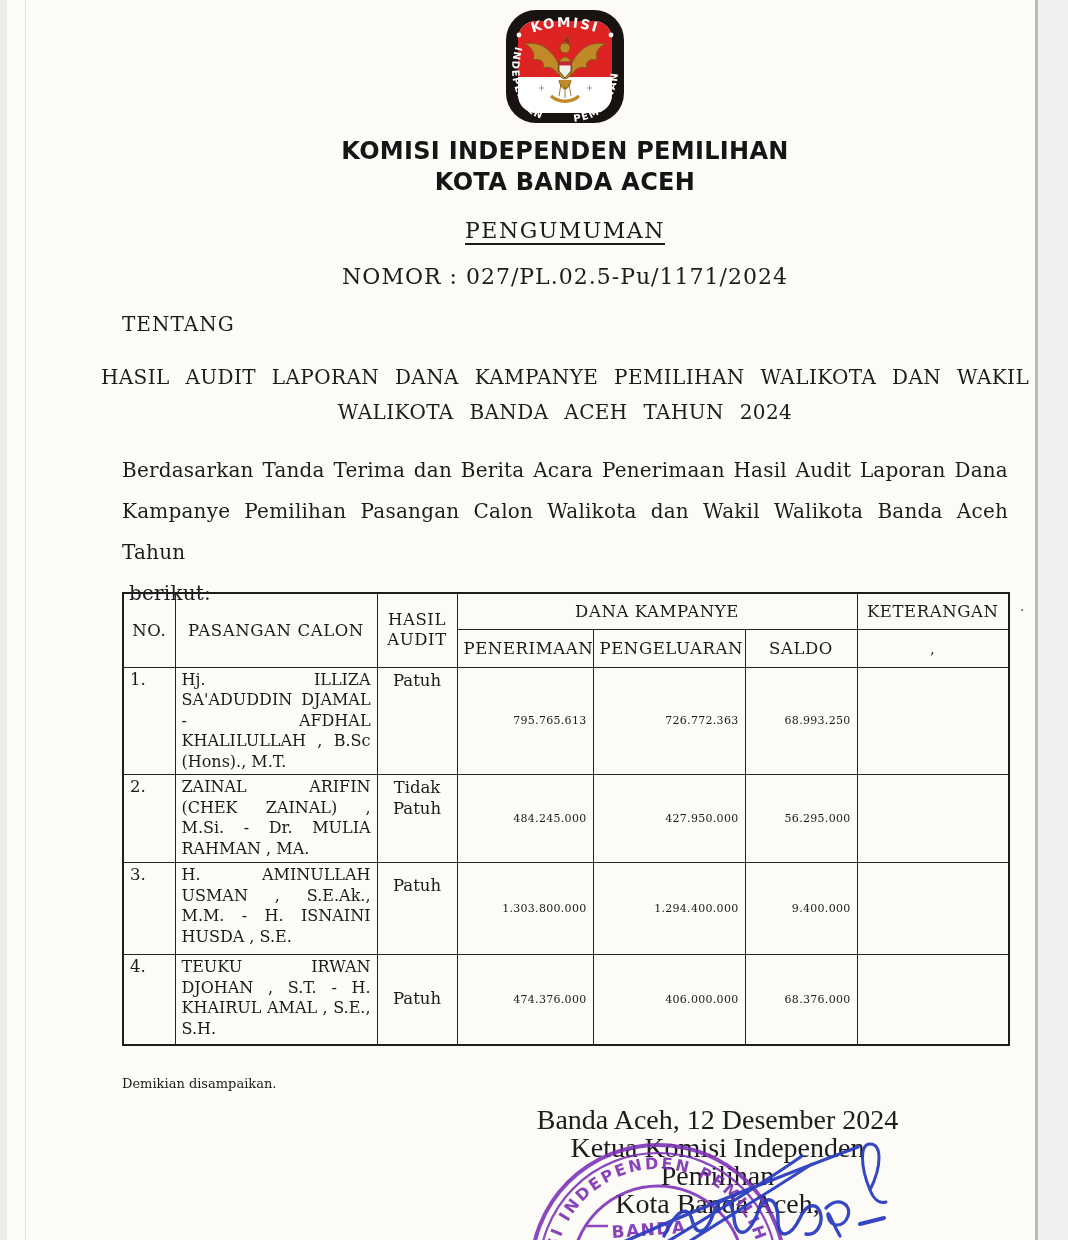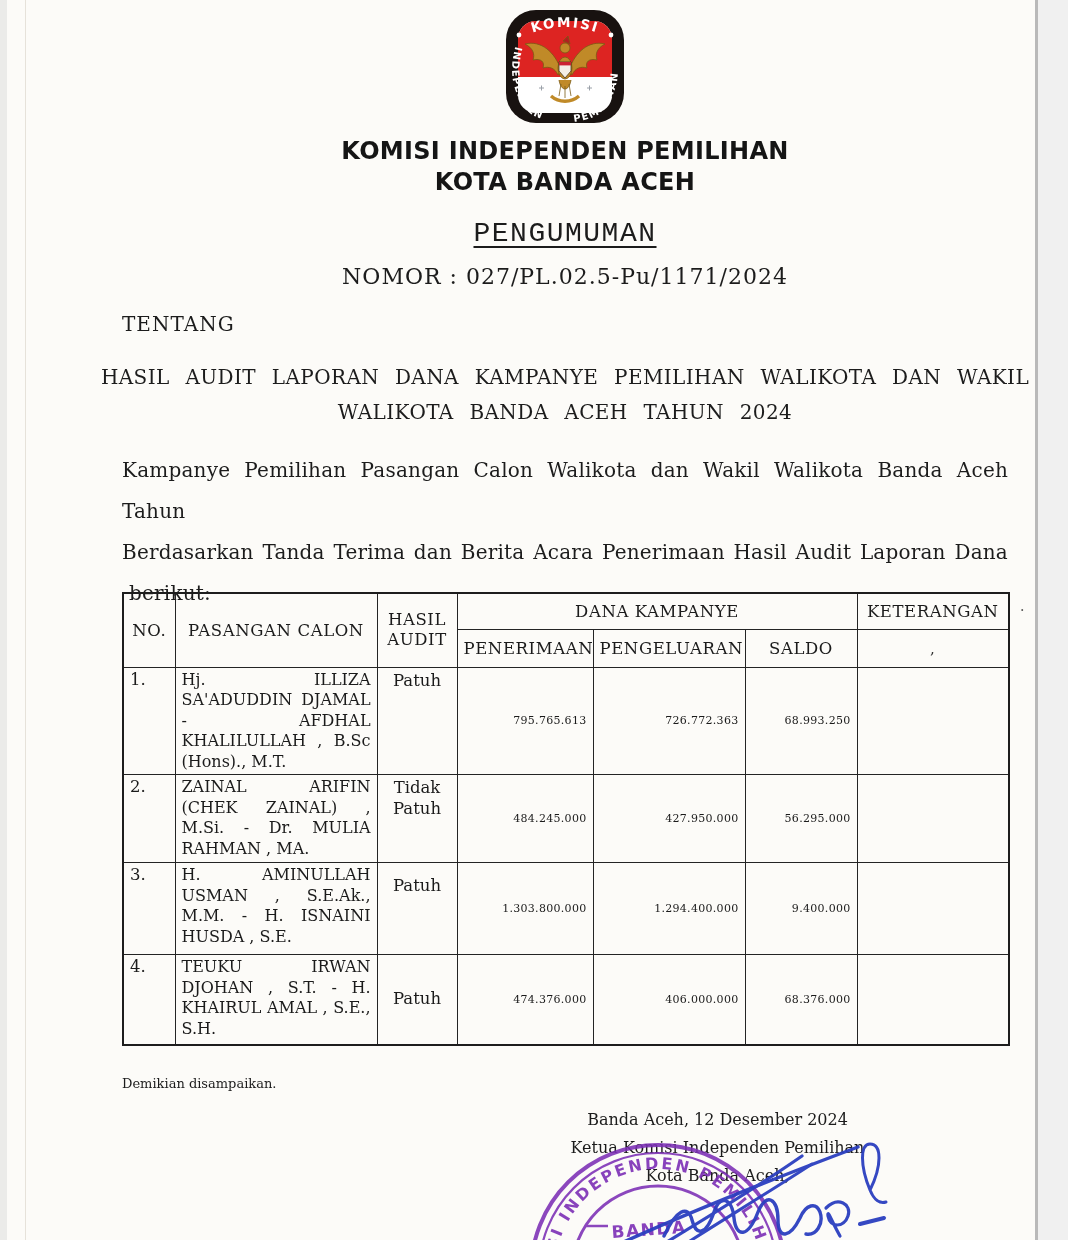--- a/index.html
+++ b/index.html
@@ -16,22 +16,22 @@
 
   .logo{position:absolute;left:503px;top:8px;width:124px;height:118px;}
 
   .org-name{
     position:absolute;left:122px;top:136px;width:886px;text-align:center;
     font-family:"DejaVu Sans", sans-serif;font-weight:bold;font-size:24px;line-height:31px;
     letter-spacing:.3px;color:#151515;
   }
   .doc-type{
     position:absolute;left:122px;top:218px;width:886px;text-align:center;
-    font-size:28px;letter-spacing:1.5px;
-    text-decoration:underline;text-underline-offset:5px;text-decoration-thickness:2px;font-family:Liberation Mono, monospace;
+    font-size:22px;letter-spacing:1.5px;
+    text-decoration:underline;text-underline-offset:5px;text-decoration-thickness:2px;
   }
   .doc-number{
     position:absolute;left:122px;top:264px;width:886px;text-align:center;
     font-size:22px;letter-spacing:1px;
   }
   .about{
     position:absolute;left:122px;top:312px;width:886px;
     font-size:20px;letter-spacing:1px;
   }
   .doc-title{
@@ -63,21 +63,21 @@
   td.hasil.pad{padding-top:12px;}
   td.num{vertical-align:middle;text-align:right;font-size:11px;letter-spacing:.3px;}
   td.ket{vertical-align:middle;text-align:center;}
   .ket-mark{font-size:15px;color:#333;}
   .margin-mark{position:absolute;left:1020px;top:598px;font-size:14px;color:#555;}
 
   .closing{position:absolute;left:122px;top:1076px;font-size:13px;}
 
   .sign-block{
     position:absolute;left:520px;top:1106px;width:395px;text-align:center;
-    font-size:16px;line-height:28px;z-index:1;
+    font-size:28px;line-height:28px;z-index:1;font-family:Liberation Serif, serif;
   }
   .stamp{position:absolute;left:508px;top:1122px;width:300px;height:130px;z-index:2;overflow:visible;}
   .signature{position:absolute;left:540px;top:1118px;width:360px;height:135px;z-index:3;overflow:visible;}
 </style>
 </head>
 <body>
 
 <div class="page">
 
   <div class="edge-left"></div>
@@ -135,22 +135,22 @@
   <div class="doc-type">PENGUMUMAN</div>
   <div class="doc-number">NOMOR :  027/PL.02.5-Pu/1171/2024</div>
   <div class="about">TENTANG</div>
 
   <div class="doc-title">
     <div>HASIL AUDIT LAPORAN DANA KAMPANYE PEMILIHAN WALIKOTA DAN WAKIL</div>
     <div>WALIKOTA BANDA ACEH TAHUN 2024</div>
   </div>
 
   <div class="body-par">
+    <div class="jline">Berdasarkan Tanda Terima dan Berita Acara Penerimaan Hasil Audit Laporan Dana</div>
     <div class="jline">Kampanye Pemilihan Pasangan Calon Walikota dan Wakil Walikota Banda Aceh Tahun</div>
-    <div class="jline">Berdasarkan Tanda Terima dan Berita Acara Penerimaan Hasil Audit Laporan Dana</div>
     <div class="lline">berikut:</div>
   </div>
 
   <table class="audit">
     <colgroup>
       <col style="width:52px">
         <col style="width:202px">
         <col style="width:80px">
       <col style="width:136px">
         <col style="width:152px">

